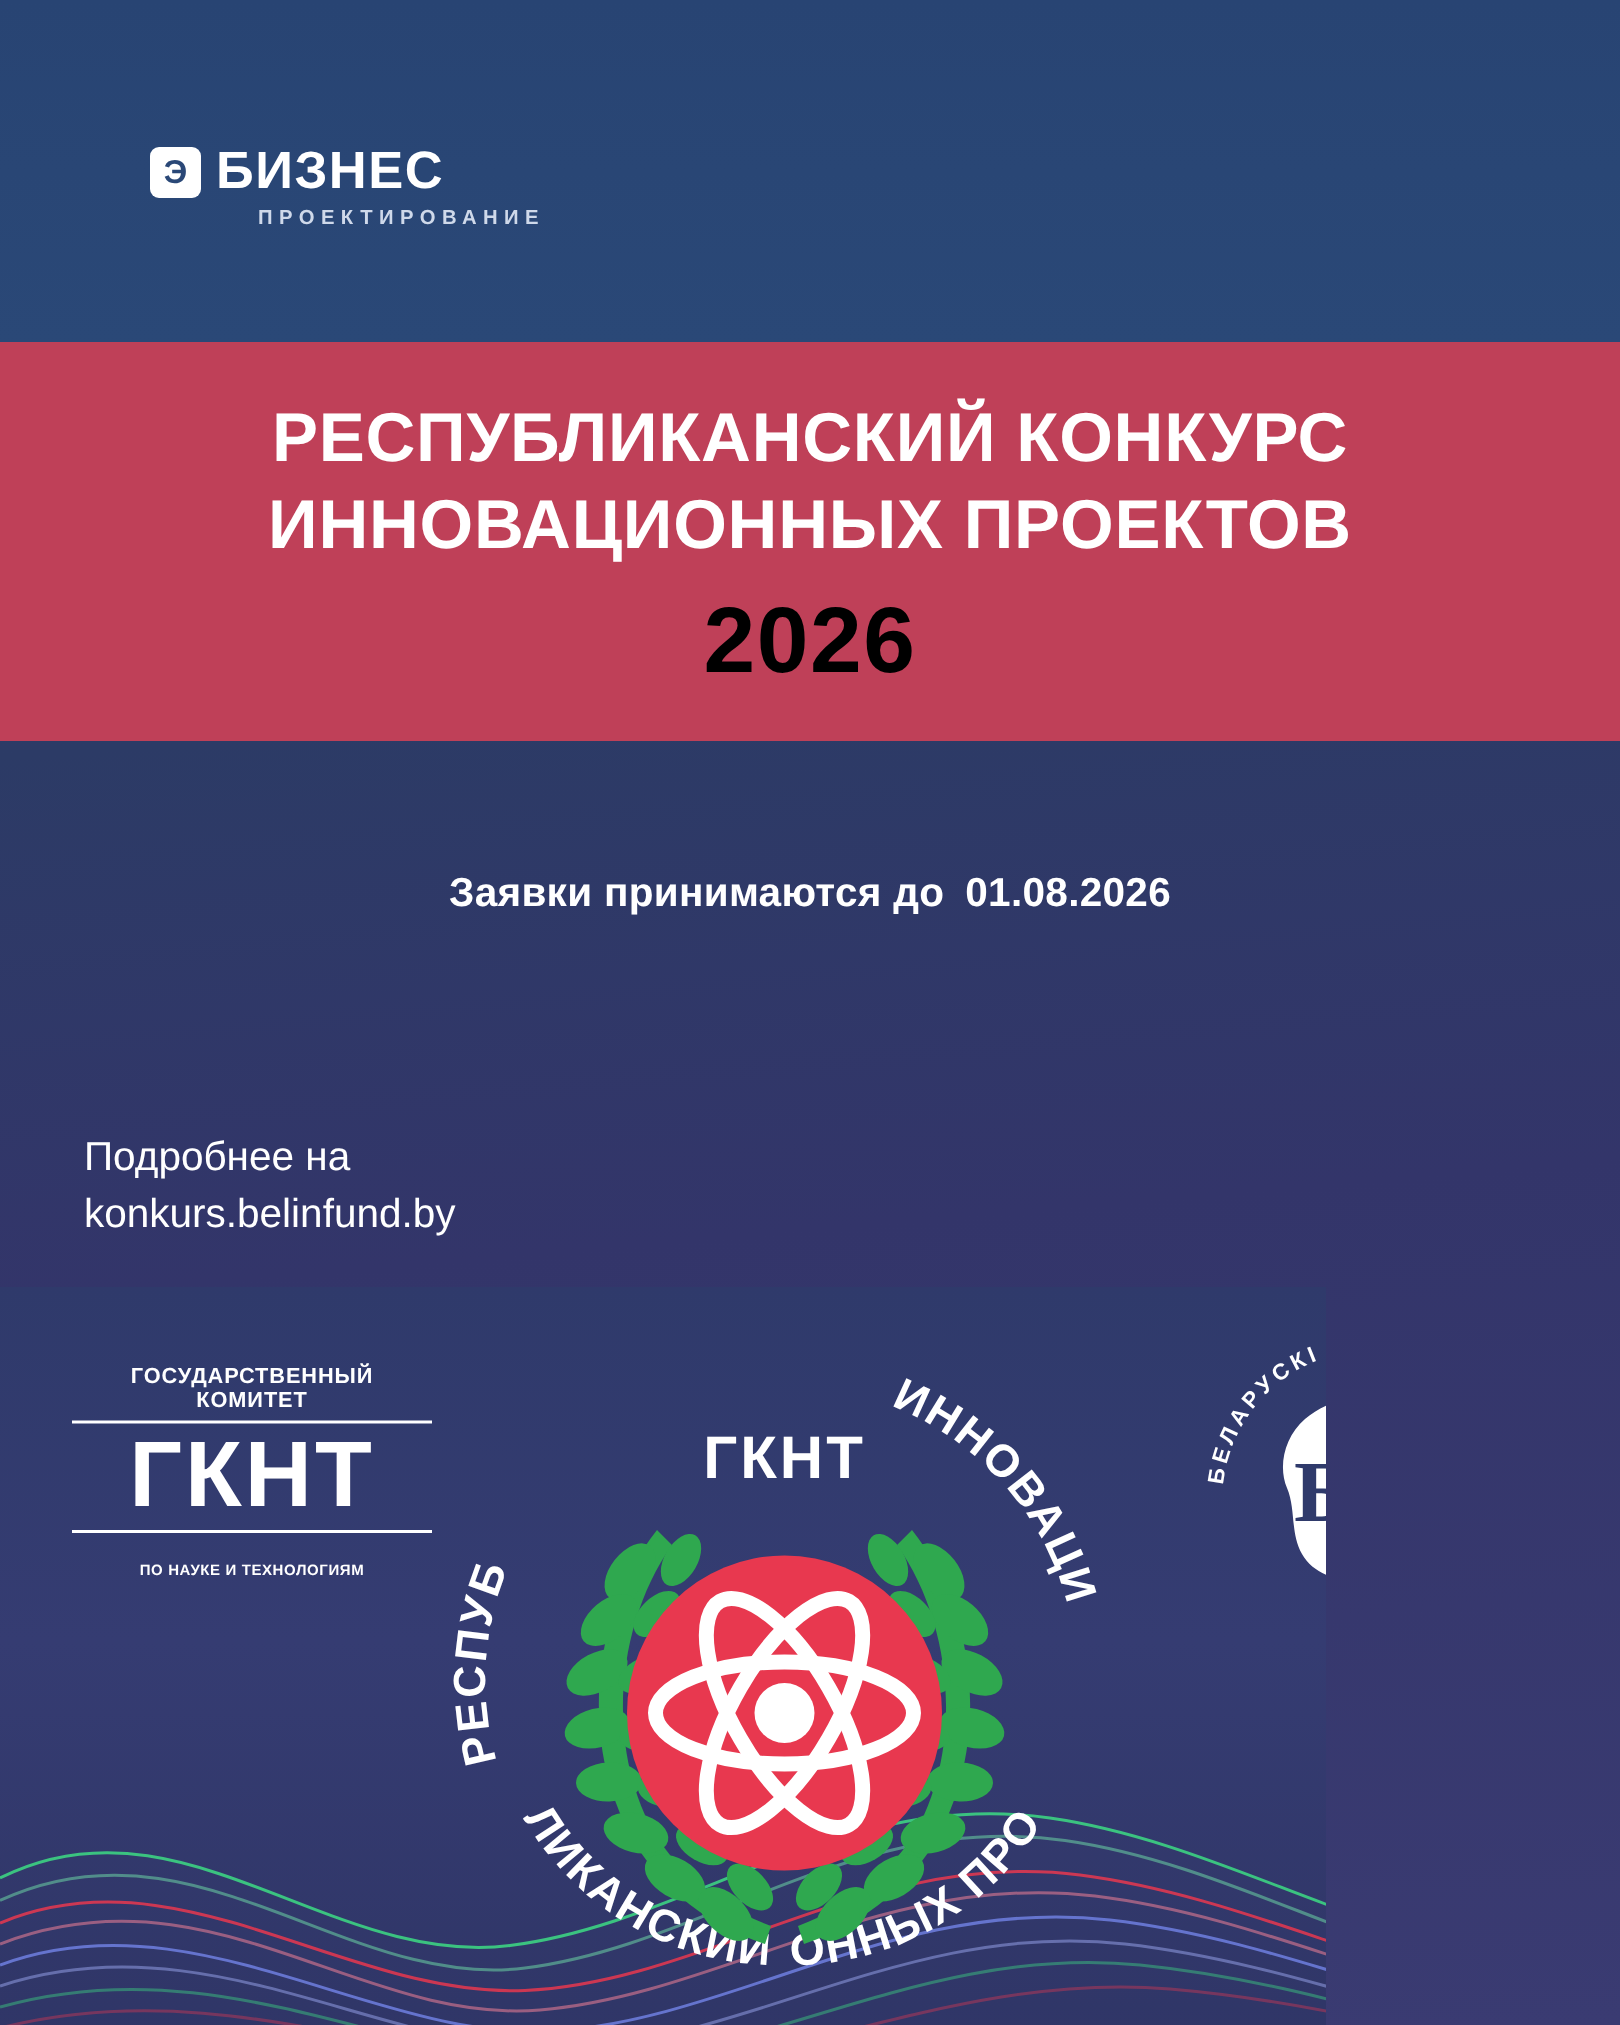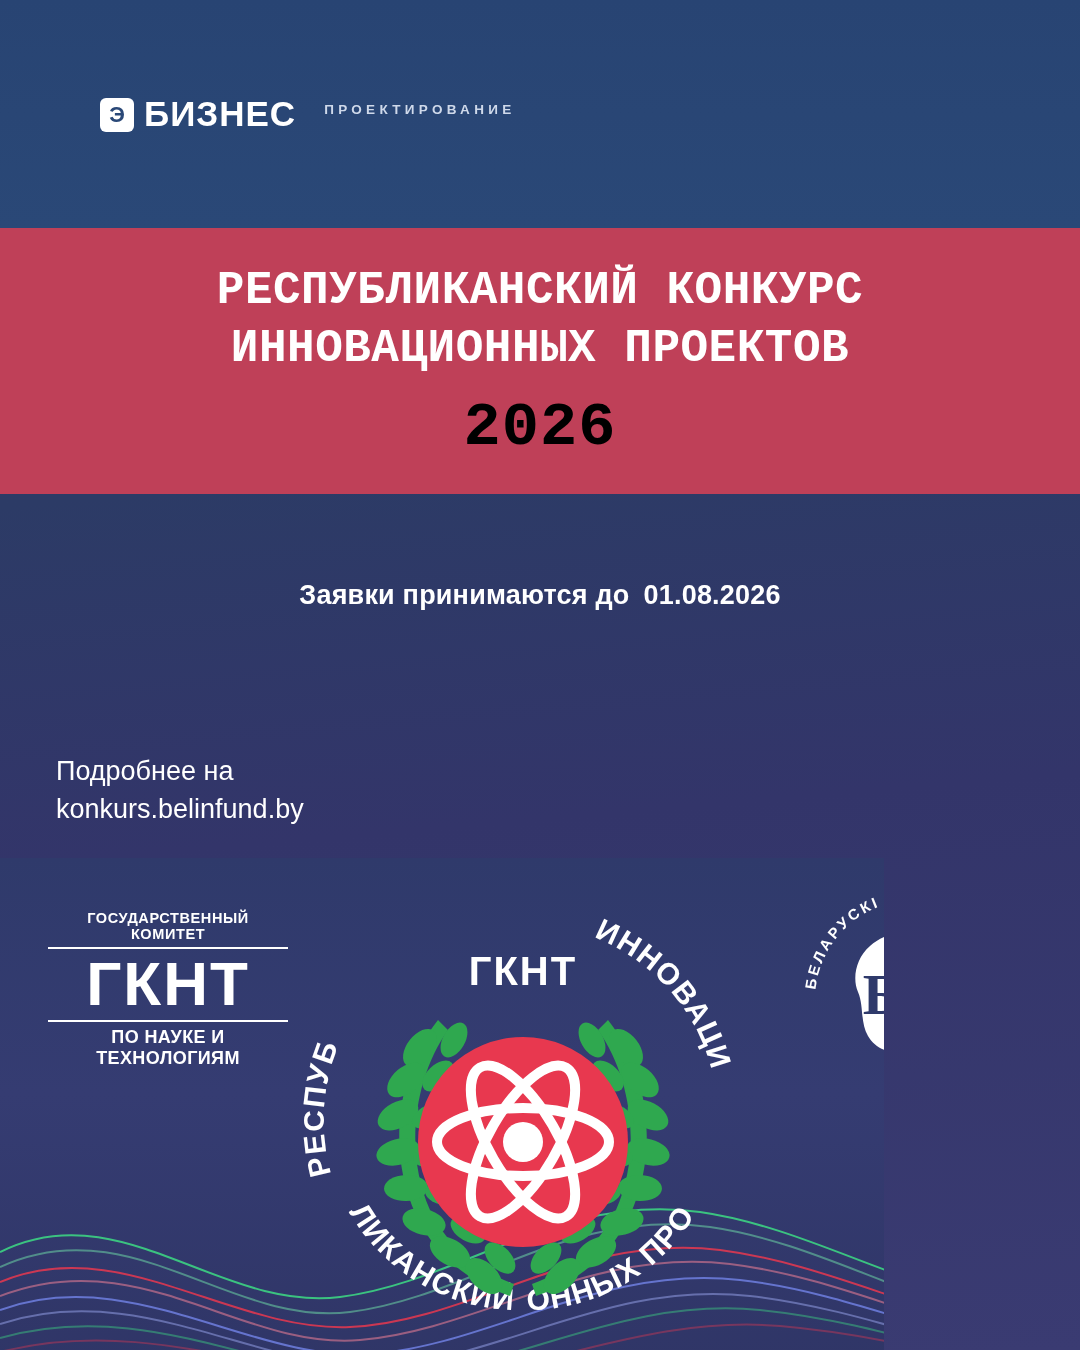--- a/index.html
+++ b/index.html
@@ -44,21 +44,21 @@
     margin-top: 2px;
   }
   .brand-mark span {
     color: #2a4877;
     font-size: 22px;
     font-weight: bold;
     line-height: 1;
   }
   .brand-text {
     display: flex;
-    flex-direction: row;
+    flex-direction: column;
   }
   .brand-title {
     color: #ffffff;
     font-size: 35px;
     font-weight: bold;
     letter-spacing: 1px;
     line-height: 1;
   }
   .brand-sub {
     color: #cfd9ea;
@@ -73,21 +73,20 @@
   .red-band {
     position: absolute;
     left: 0; top: 228px;
     width: 1080px;
     height: 266px;
     background: #bf4058;
     display: flex;
     flex-direction: column;
     align-items: center;
     justify-content: center;
-    font-family: Liberation Mono, monospace;
   }
   .headline {
     color: #ffffff;
     font-size: 46px;
     font-weight: bold;
     letter-spacing: 0.5px;
     text-align: center;
     line-height: 1.28;
     text-transform: uppercase;
   }
@@ -160,25 +159,25 @@
     padding-bottom: 5px;
   }
   .gknt-main {
     font-size: 62px;
     font-weight: bold;
     letter-spacing: 2px;
     line-height: 1.08;
     padding: 2px 0 2px;
   }
   .gknt-bottom {
-    font-size: 18px;
+    font-size: 10px;
     font-weight: bold;
     letter-spacing: 0.4px;
     border-top: 2px solid #ffffff;
-    padding-top: 5px;
+    padding-top: 20px;
   }
 
   
   .emblem {
     position: absolute;
     left: 288px;
     top: 22px;
     width: 470px;
     height: 470px;
   }

